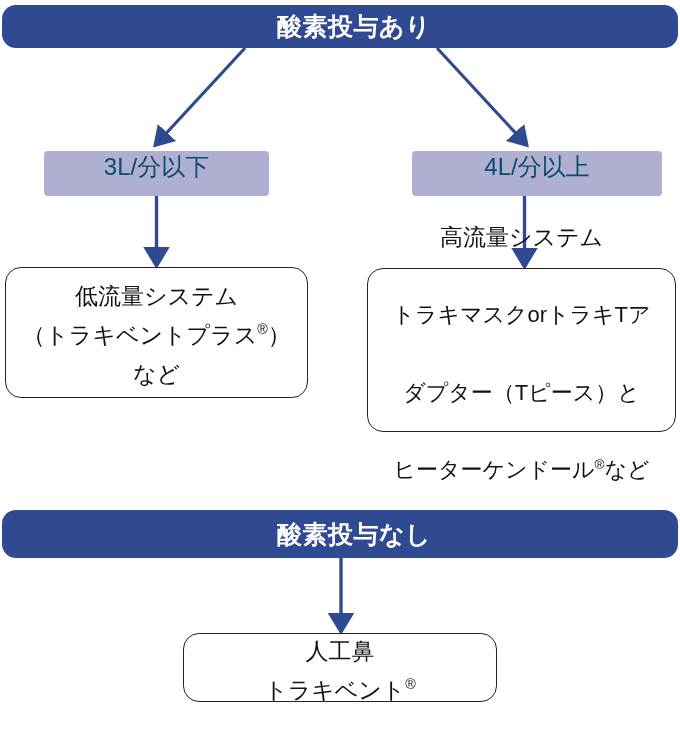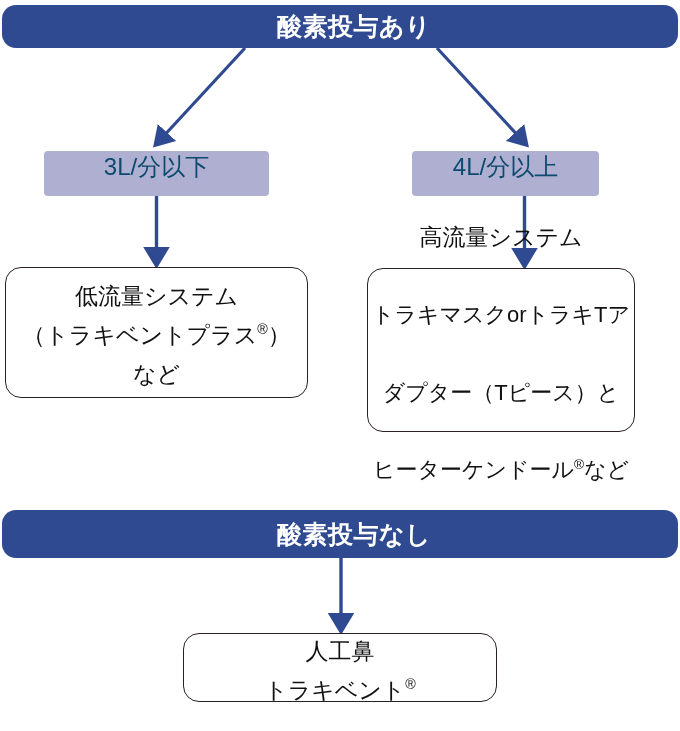--- a/index.html
+++ b/index.html
@@ -51,41 +51,41 @@
     background: #AFAFD2;
     border-radius: 4px;
     display: flex;
     align-items: flex-start;
     justify-content: center;
     color: #0c4a6e;
     font-size: 24px;
     box-sizing: border-box;
   }
   #pill-low-flow  { left: 44px;  top: 151px; width: 225px; height: 45px; }
-  #pill-high-flow { left: 412px; top: 151px; width: 187px; height: 45px; }
+  #pill-high-flow { left: 412px; top: 151px; width: 250px; height: 45px; }
 
   
   .outcome-box {
     position: absolute;
     background: #ffffff;
     border: 1.6px solid #2b2020;
     border-radius: 16px;
     box-sizing: border-box;
     display: flex;
     flex-direction: column;
     align-items: center;
     justify-content: center;
     color: #111111;
     font-size: 23px;
     line-height: 1.38;
     text-align: center;
     padding: 4px 6px;
   }
   #box-low-flow-system  { left: 5px;   top: 267px; width: 303px; height: 131px; }
-  #box-high-flow-system { left: 367px; top: 268px; width: 268px; height: 164px; gap: 40px; }
+  #box-high-flow-system { left: 367px; top: 268px; width: 309px; height: 164px; gap: 40px; }
   #box-hme             { left: 183px; top: 633px; width: 314px; height: 69px; }
 
   .outcome-box .ln { display: block; white-space: nowrap; margin-top: 7px; }
   #box-high-flow-system .ln { font-size: 22px; }
   #box-high-flow-system .ln.title { font-size: 23px; }
 
   sup.reg {
     font-size: 0.62em;
     vertical-align: super;
     line-height: 0;

